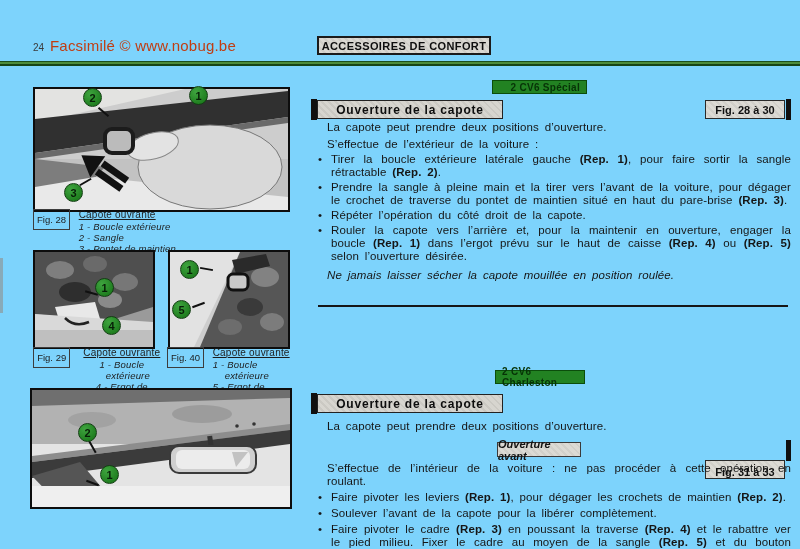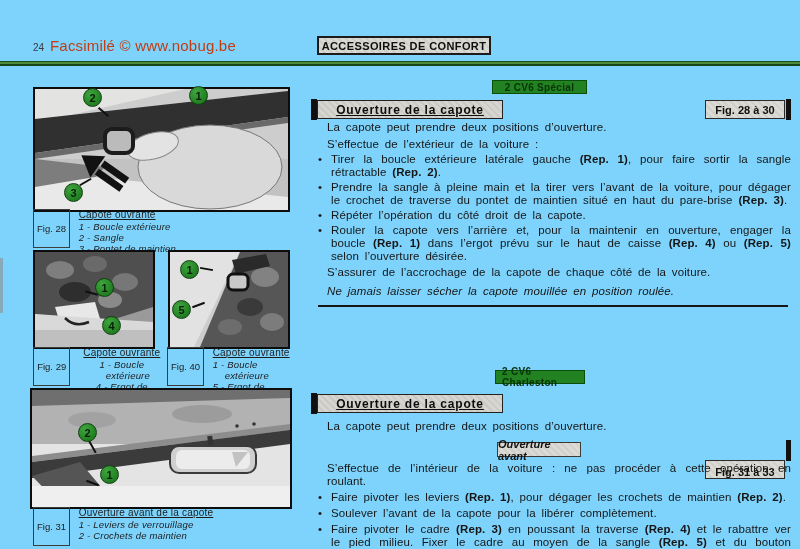--- a/index.html
+++ b/index.html
@@ -33,41 +33,41 @@
     background:radial-gradient(circle at 35% 30%,#3fa43f,#1e7d1e 75%);
     border:1px solid #123f12; box-sizing:border-box;
     color:#071f07; font-weight:bold; font-size:11px;
     display:flex; align-items:center; justify-content:center; z-index:3;
   }
   .pointer{position:absolute; width:13px; height:2px; background:#101010; z-index:2;}
 
   
   .figcap{position:absolute; font-size:9.5px; line-height:11px; color:#1d1d1d;}
   .figlabel{
-    display:inline-block; border:1px solid #3c3c3c; padding:13px 3px; height:11px; line-height:11px;
+    display:inline-block; border:1px solid #3c3c3c; padding:4px 3px; height:11px; line-height:11px;
     font-size:9.5px; vertical-align:top; background:transparent;
   }
   .capbody{display:inline-block; vertical-align:top; margin-left:6px;}
   .captitle{font-size:10px; text-decoration:underline; margin-bottom:1px; letter-spacing:.2px;}
   .capitem{font-style:italic; padding-left:12px; text-indent:-12px; letter-spacing:.2px;}
 
   
   .model-badge{
     position:absolute; height:14px; padding:0 6px;
     background:#228222; border:1px solid #0b4d0b; box-sizing:border-box;
-    display:flex; align-items:center; justify-content:center;
+    display:flex; align-items:center; justify-content:flex-end;
     font-size:10px; font-weight:bold; color:#073307; letter-spacing:.3px;
   }
   .heading-bar{position:absolute; width:6px; background:#101010;}
   .heading-box{
     position:absolute; width:186px; height:19px;
     background:repeating-linear-gradient(45deg,#d7d5cf 0 3px,#cbc9c3 3px 5px);
     border:1px solid #222; box-sizing:border-box;
     display:flex; align-items:center; justify-content:center;
-    font-weight:bold; font-size:12px; letter-spacing:.8px; color:#0d0d0d;text-decoration:underline;
+    font-weight:bold; font-size:12px; letter-spacing:.8px; color:#0d0d0d;
   }
   .figref-box{
     position:absolute; width:80px; height:19px;
     background:repeating-linear-gradient(45deg,#dcdad4 0 3px,#d1cfc9 3px 5px);
     border:1px solid #2a2a2a; box-sizing:border-box;
     display:flex; align-items:center; justify-content:center;
     font-size:11px; font-weight:600; color:#101010;
   }
   .figref-bar{position:absolute; width:5px; height:21px; background:#101010;}
   .sub-badge{
@@ -206,28 +206,20 @@
       <rect x="138" y="56" width="86" height="27" rx="9" fill="#cfcfcf" stroke="#3a3a3a" stroke-width="2"></rect>
       <rect x="144" y="60" width="74" height="19" rx="6" fill="#ececec"></rect>
       <polygon points="200,62 216,62 204,77" fill="#c2c2c2"></polygon>
     </svg>
     <div class="pointer" style="left:54px; top:56px; transform:rotate(60deg);"></div>
     <div class="pointer" style="left:54px; top:92px; transform:rotate(20deg);"></div>
     <div class="callout" style="left:46px; top:33px;">2</div>
     <div class="callout" style="left:68px; top:75px;">1</div>
   </div>
 
-  <div class="figcap" style="left:33px; top:507px; width:240px;">
-    <span class="figlabel">Fig. 31</span>
-    <div class="capbody" style="width:180px;">
-      <div class="captitle">Ouverture avant de la capote</div>
-      <div class="capitem">1 - Leviers de verrouillage</div>
-      <div class="capitem">2 - Crochets de maintien</div>
-    </div>
-  </div>
 
   <div class="model-badge" style="left:492px; top:80px; width:95px;">
     <span>2 CV6 Spécial</span>
   </div>
 
   <div class="heading-bar" style="left:311px; top:99px; height:21px;"></div>
   <div class="heading-box" style="left:317px; top:100px;">
     <span>Ouverture de la capote</span>
   </div>
   <div class="figref-box" style="left:705px; top:100px;">
@@ -247,21 +239,20 @@
       <span>Prendre la sangle à pleine main et la tirer vers l’avant de la voiture, pour dégager le crochet de traverse du pontet de maintien situé en haut du pare-brise <b>(Rep. 3)</b>.</span>
     </div>
     <div class="bullet">
       <span class="marker">•</span>
       <span>Répéter l’opération du côté droit de la capote.</span>
     </div>
     <div class="bullet">
       <span class="marker">•</span>
       <span>Rouler la capote vers l’arrière et, pour la maintenir en ouverture, engager la boucle <b>(Rep. 1)</b> dans l’ergot prévu sur le haut de caisse <b>(Rep. 4)</b> ou <b>(Rep. 5)</b> selon l’ouverture désirée.</span>
     </div>
-    <p style="margin-top:3px;">S’assurer de l’accrochage de la capote de chaque côté de la voiture.</p>
     <p class="note">Ne jamais laisser sécher la capote mouillée en position roulée.</p>
   </div>
 
   <div class="rule"></div>
 
   <div class="model-badge" style="left:495px; top:370px; width:90px;">
     <span>2 CV6 Charleston</span>
   </div>
 
   <div class="heading-bar" style="left:311px; top:393px; height:21px;"></div>

